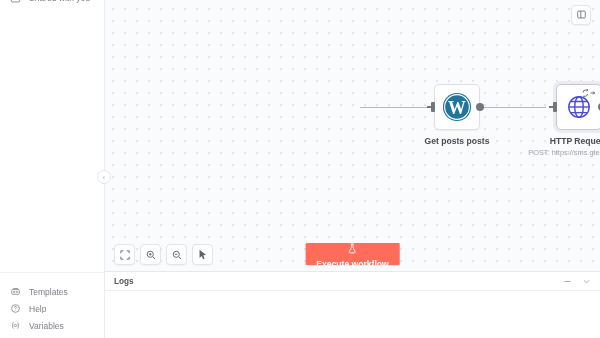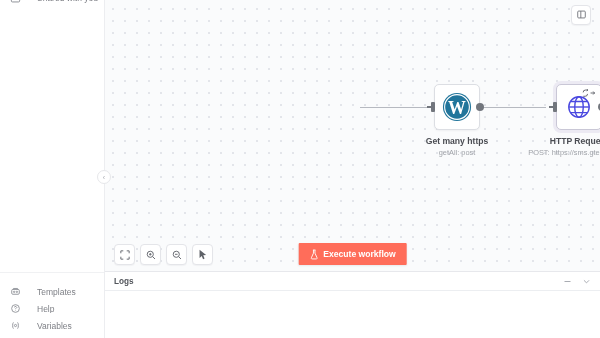--- a/index.html
+++ b/index.html
@@ -14,21 +14,21 @@
   
   .sidebar {
     width: 105px; height: 338px;
     background: #ffffff;
     border-right: 1px solid #ecedf0;
     position: relative;
     flex: 0 0 105px;
   }
   .sb-top { padding-top: 0px; }
   .sb-item {
-    display: flex; align-items: center; gap: 16px;
+    display: flex; align-items: center; gap: 8px;
     height: 22px; padding: 0 10px;
     color: #7d7f85; font-size: 8.5px;
     white-space: nowrap;
   }
   .sb-item .ico {
     width: 11px; height: 11px; flex: 0 0 11px;
     display: flex; align-items: center; justify-content: center;
     color: #8d9096;
   }
   .sb-item .ico svg { display: block; }
@@ -157,20 +157,21 @@
   .exec-btn {
     position: absolute; left: 50%; transform: translateX(-50%);
     bottom: 6px;
     height: 22px; padding: 0 11px;
     background: #ff6d5a; color: #ffffff;
     border: none; border-radius: 1px;
     font-family: "Liberation Sans", sans-serif;
     font-size: 8.6px; font-weight: bold;
     display: flex; align-items: center; gap: 5px;
     box-shadow: 0 1px 2px rgba(16,24,40,.08);
+    flex-direction: column;
   }
 
   
   .logs {
     position: absolute; left: 0; right: 0; bottom: 0; height: 67px;
     background: #ffffff;
     border-top: 1px solid #e7e8ec;
     text-align: center;
   }
   .logs-head {
@@ -265,22 +266,21 @@
           <span class="wp">
             <svg width="30" height="30" viewBox="0 0 32 32">
               <circle cx="16" cy="16" r="15" fill="#21759b"></circle>
               <circle cx="16" cy="16" r="13.2" fill="none" stroke="#ffffff" stroke-width="1.2"></circle>
               <text x="16" y="23.5" font-family="Liberation Serif, serif" font-size="19" font-weight="bold" fill="#ffffff" text-anchor="middle">W</text>
             </svg>
           </span>
           <div class="port-in"></div>
           <div class="port-out"></div>
         </div>
-        <div class="node-label" style="top:52px;">Get many https</div>
-        <div class="node-sub" style="top:64px;">getAll: post</div>
+        <div class="node-label" style="top:52px;">Get posts posts</div>
       </div>
 
       <div class="node-wrap" style="left:451px; top:84px;">
         <div class="node-box node-sq node-selected">
           <span class="retry-badge">
             <svg width="14" height="8" viewBox="0 0 18 10" fill="none" stroke="#5b5e66" stroke-width="1.2">
               <path d="M1.5 4.2a3 3 0 0 1 3-3h2.6"></path>
               <path d="M7.6 1.2 6.2 0 M7.6 1.2 6.2 2.5"></path>
               <path d="M7.1 6.2a3 3 0 0 1-3 3H1.6"></path>
               <path d="M11 5h5.2"></path>

